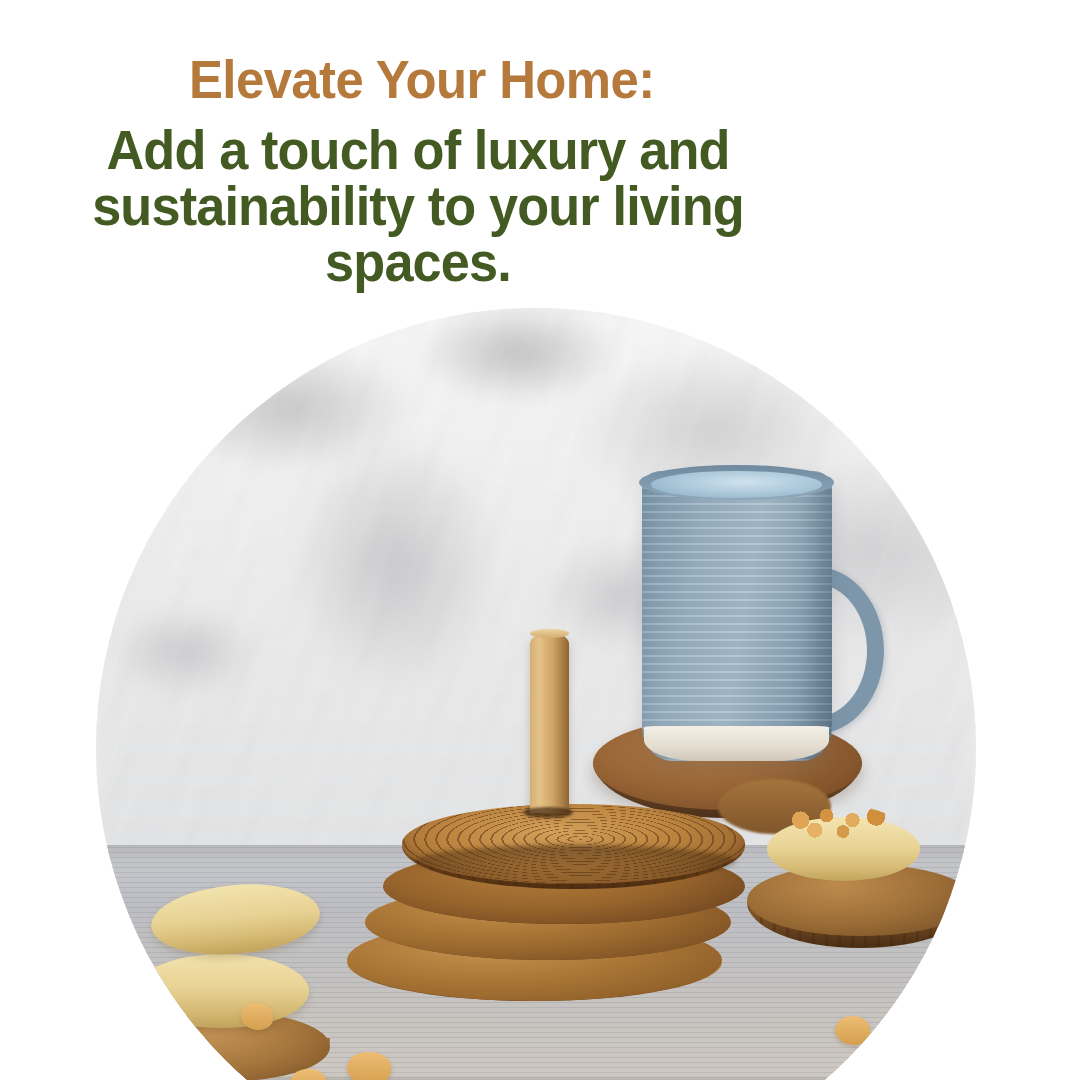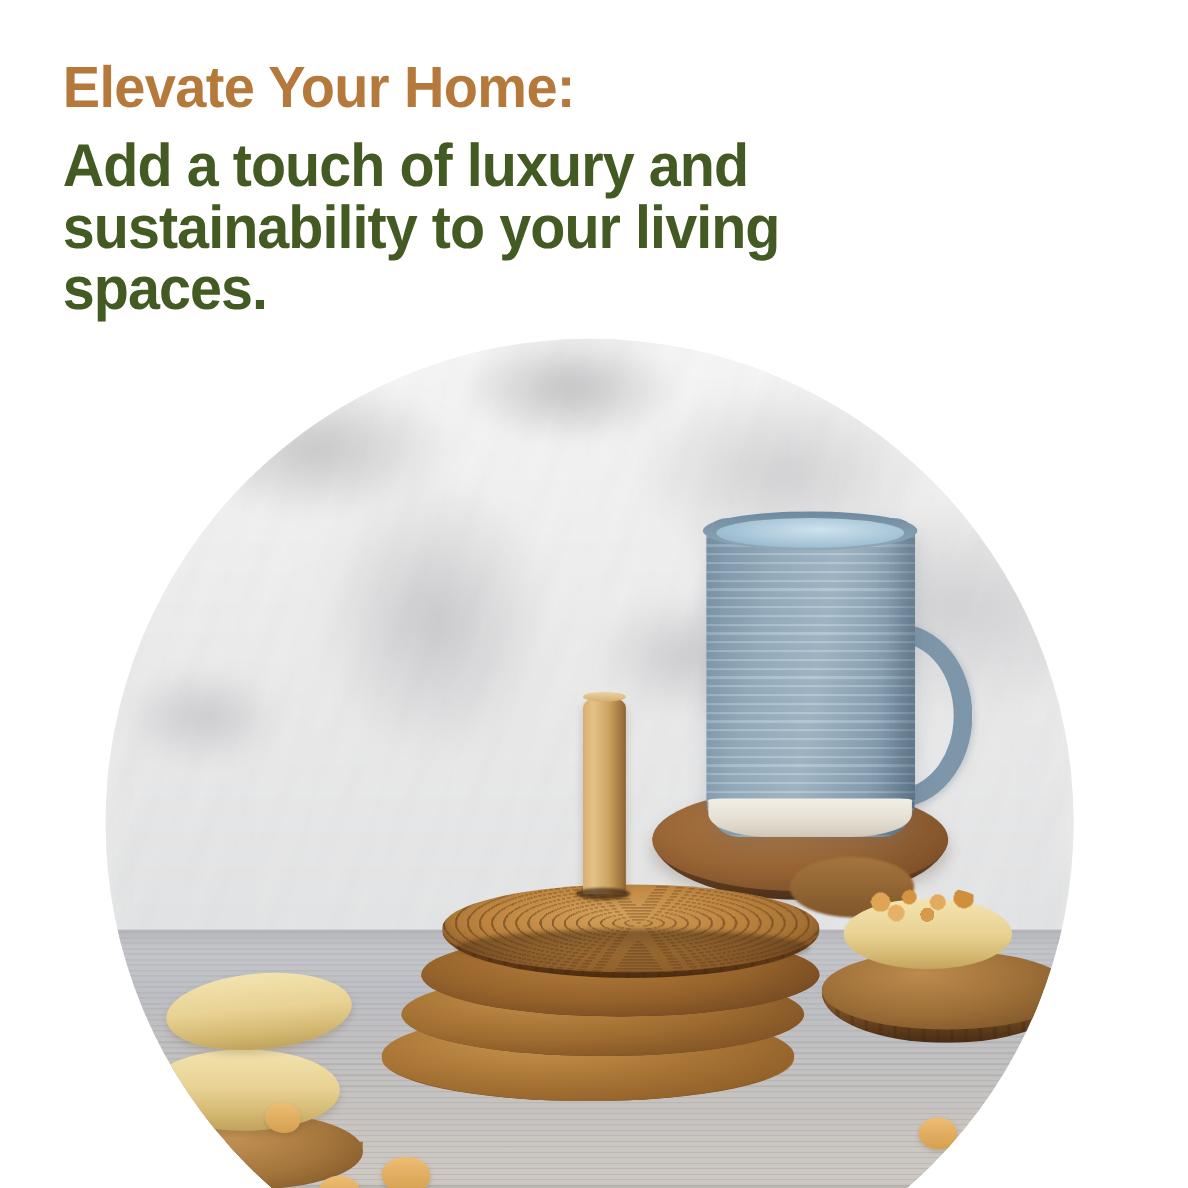--- a/index.html
+++ b/index.html
@@ -9,20 +9,21 @@
     font-family:"Liberation Sans", sans-serif;
     overflow:hidden;
     position:relative;
   }
 
   
   .text-block{
     position:absolute;
     left:57px; top:52px;
     width:760px;
+    text-align:center;
   }
   .eyebrow{
     font-size:53px;
     line-height:56px;
     font-weight:bold;
     letter-spacing:-0.6px;
     color:#b5793b;
     margin:0 0 14px 0;
     transform:scaleX(.96);
     transform-origin:left center;

